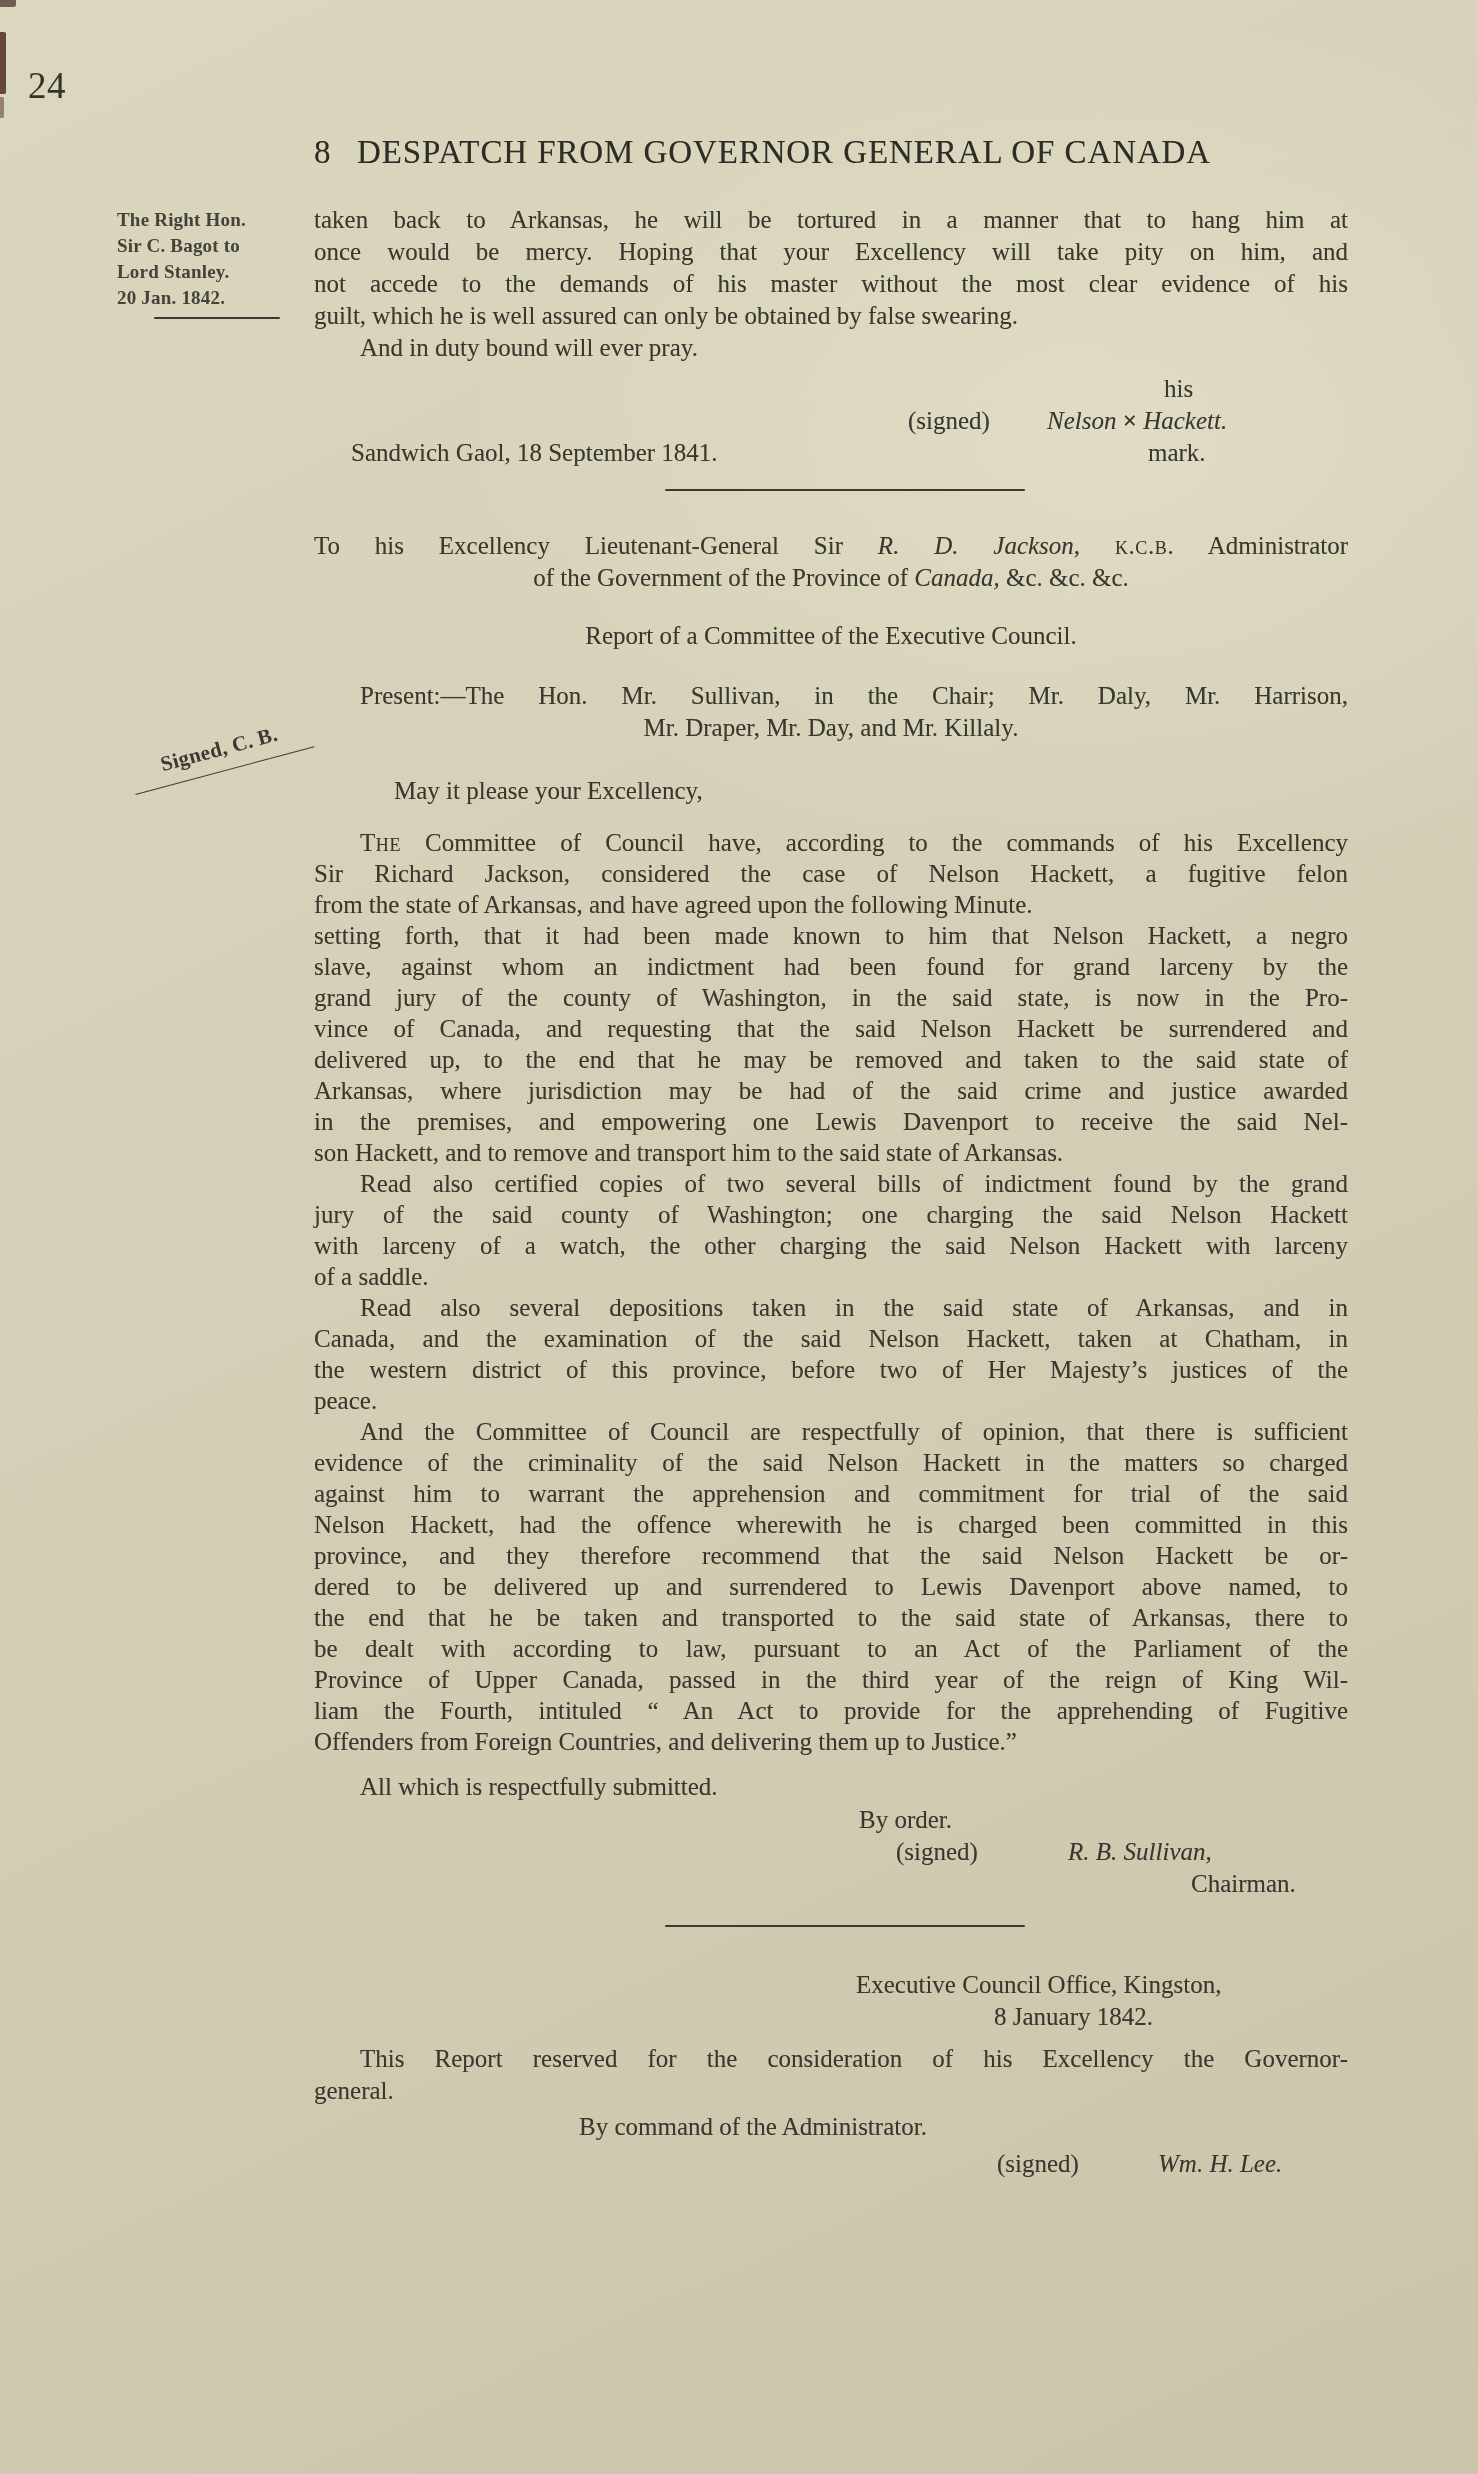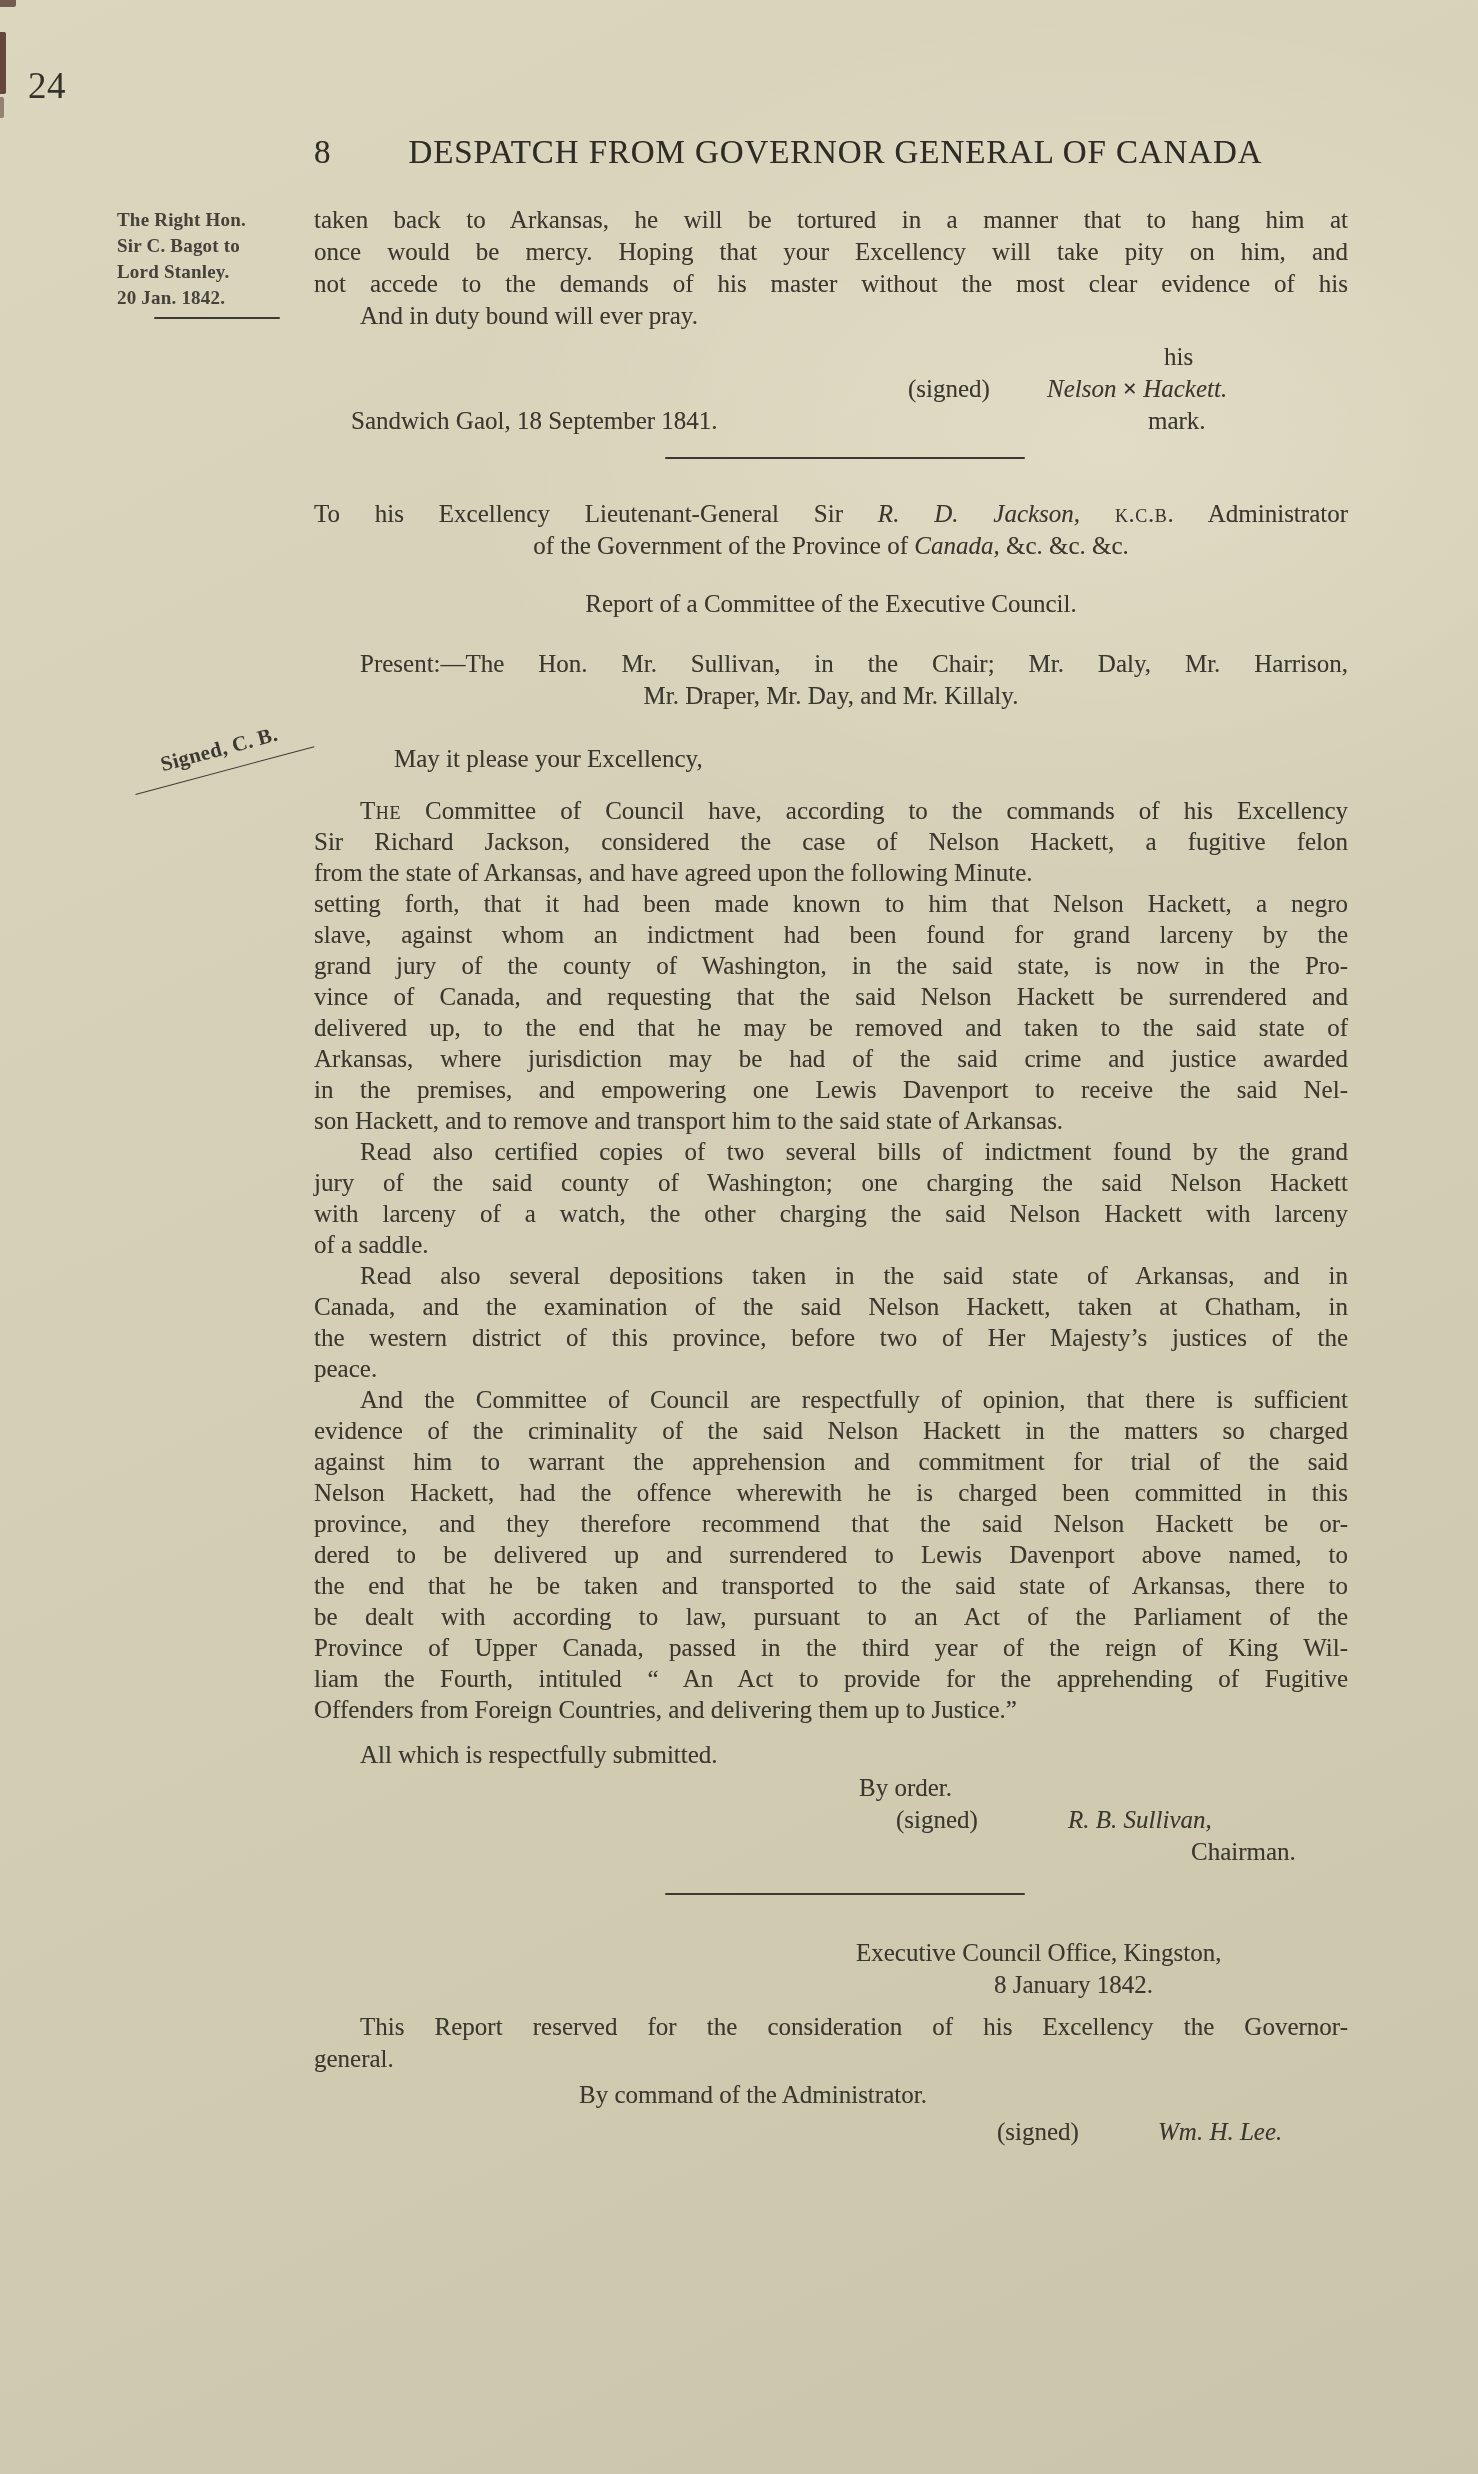--- a/index.html
+++ b/index.html
@@ -18,21 +18,21 @@
   
   .edge-strip{position:absolute;left:0;top:32px;width:5.5px;height:62px;background:#512c25;opacity:.85;border-radius:0 1.8px 1.8px 0;}
   .edge-strip2{position:absolute;left:0;top:97px;width:3.7px;height:21px;background:#512c25;opacity:.5;border-radius:0 1.8px 1.8px 0;}
   .edge-corner{position:absolute;left:0;top:0;width:16px;height:7.4px;background:#46261f;opacity:.7;border-radius:0 0 2.5px 0;}
 
   .folio{position:absolute;left:28px;top:64px;font-size:37px;letter-spacing:0.6px;color:#35322b;}
 
   .header{position:absolute;left:314px;top:134px;width:1034px;display:flex;align-items:baseline;
           font-size:33px;color:#2f2c26;text-shadow:0 0 0.6px rgba(47,44,38,.35);}
   .hnum{width:43px;}
-  .htitle{flex:1;text-align:center;padding-right:34px;letter-spacing:0.9px;}
+  .htitle{flex:1;padding-right:34px;letter-spacing:0.9px;}
 
   .margin-note{position:absolute;left:117px;top:207px;width:172px;font-size:19px;font-weight:bold;
                color:#45423a;letter-spacing:0.2px;}
   .margin-note .line{height:26px;line-height:26px;text-align:left;}
   .margin-rule{position:absolute;left:154px;top:317px;width:126px;height:1.8px;background:#3c3931;border-radius:1.2px;}
 
   .annotation{position:absolute;left:126px;top:722px;width:185px;height:49px;
               transform:rotate(-15deg);border-bottom:1.8px solid #3c3931;
               text-align:center;}
   .annotation span{display:inline-block;padding-top:14.8px;font-size:21px;font-weight:bold;color:#3c3931;letter-spacing:0.3px;}
@@ -79,20 +79,21 @@
   <div class="annotation">
     <span>Signed, C. B.</span>
   </div>
 
   <div class="col">
 
     <div class="para">
         <div class="line just"><span>taken back to Arkansas, he will be tortured in a manner that to hang him at</span></div>
         <div class="line just"><span>once would be mercy.  Hoping that your Excellency will take pity on him, and</span></div>
         <div class="line just"><span>not accede to the demands of his master without the most clear evidence of his</span></div>
+        <div class="line"><span>guilt, which he is well assured can only be obtained by false swearing.</span></div>
       </div>
     <div class="line" style="text-indent:46px">And in duty bound will ever pray.</div>
 
     <div class="row" style="margin-top:8.6px">
       <span class="abs" style="left:850px">his</span>
     </div>
     <div class="row">
       <span class="abs" style="left:594px">(signed)</span>
       <span class="abs" style="left:733px"><span class="it">Nelson</span><span class="xm"> × </span><span class="it">Hackett.</span></span>
     </div>

